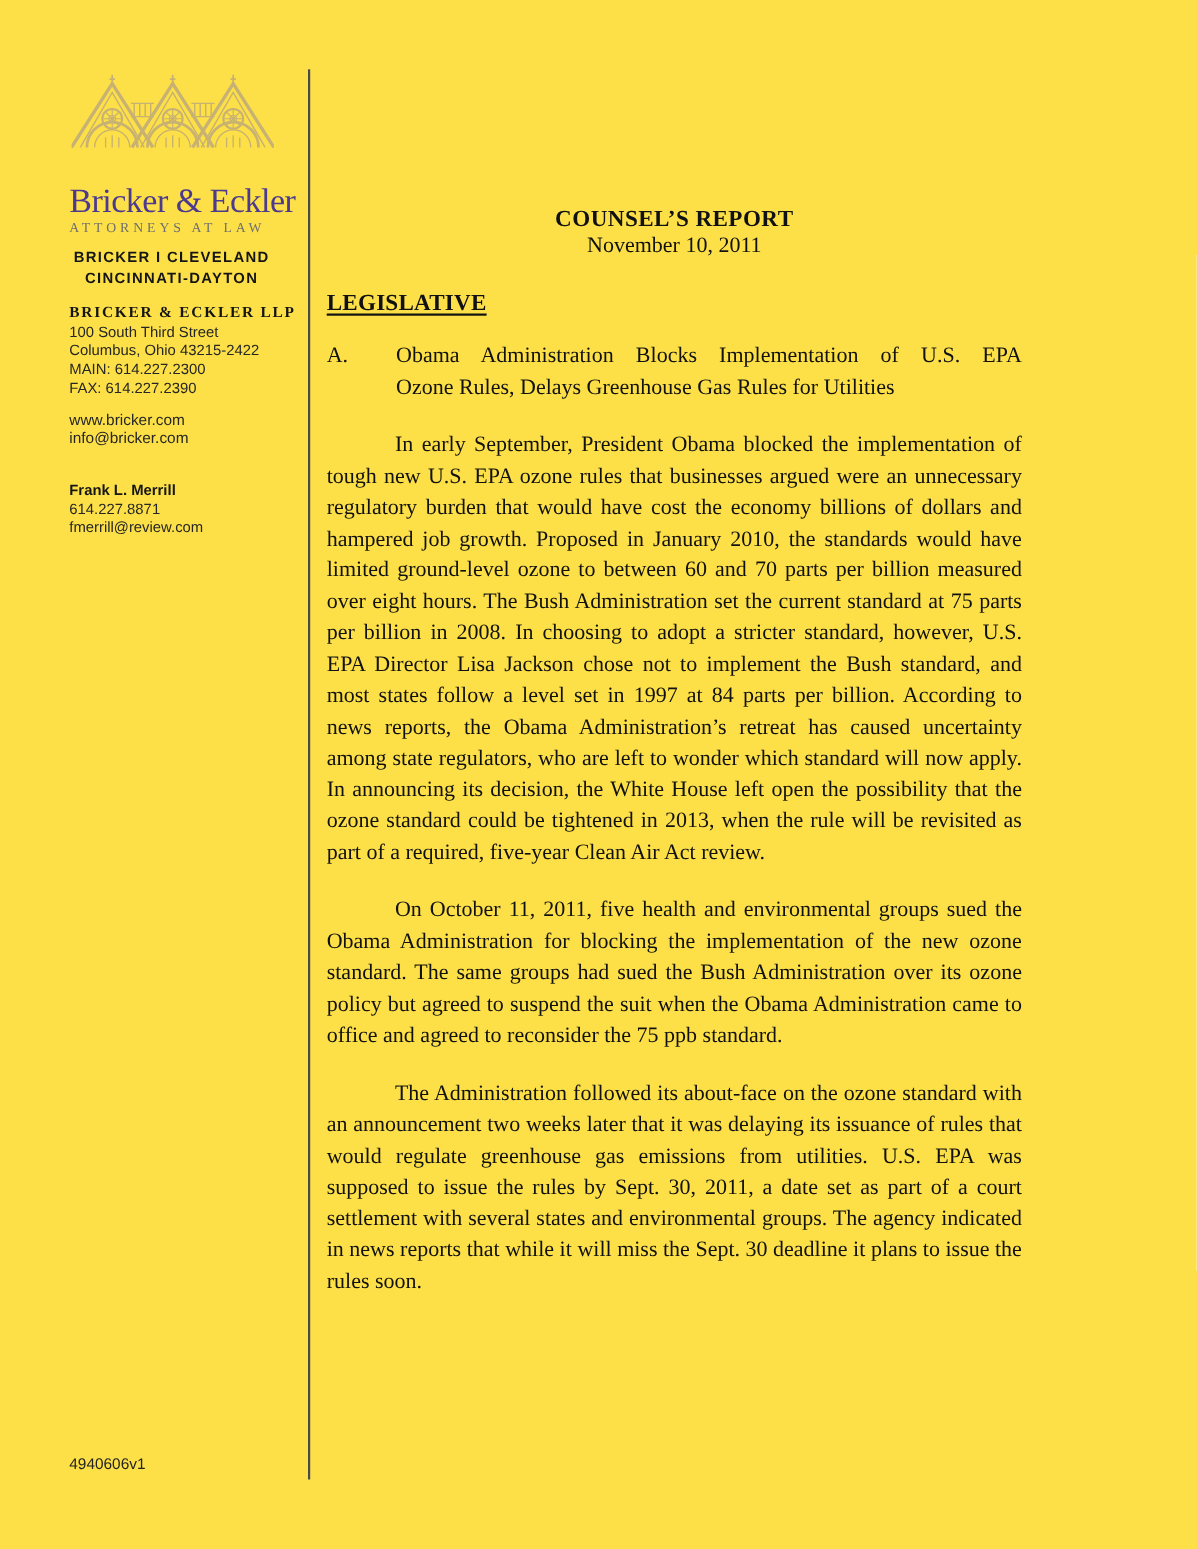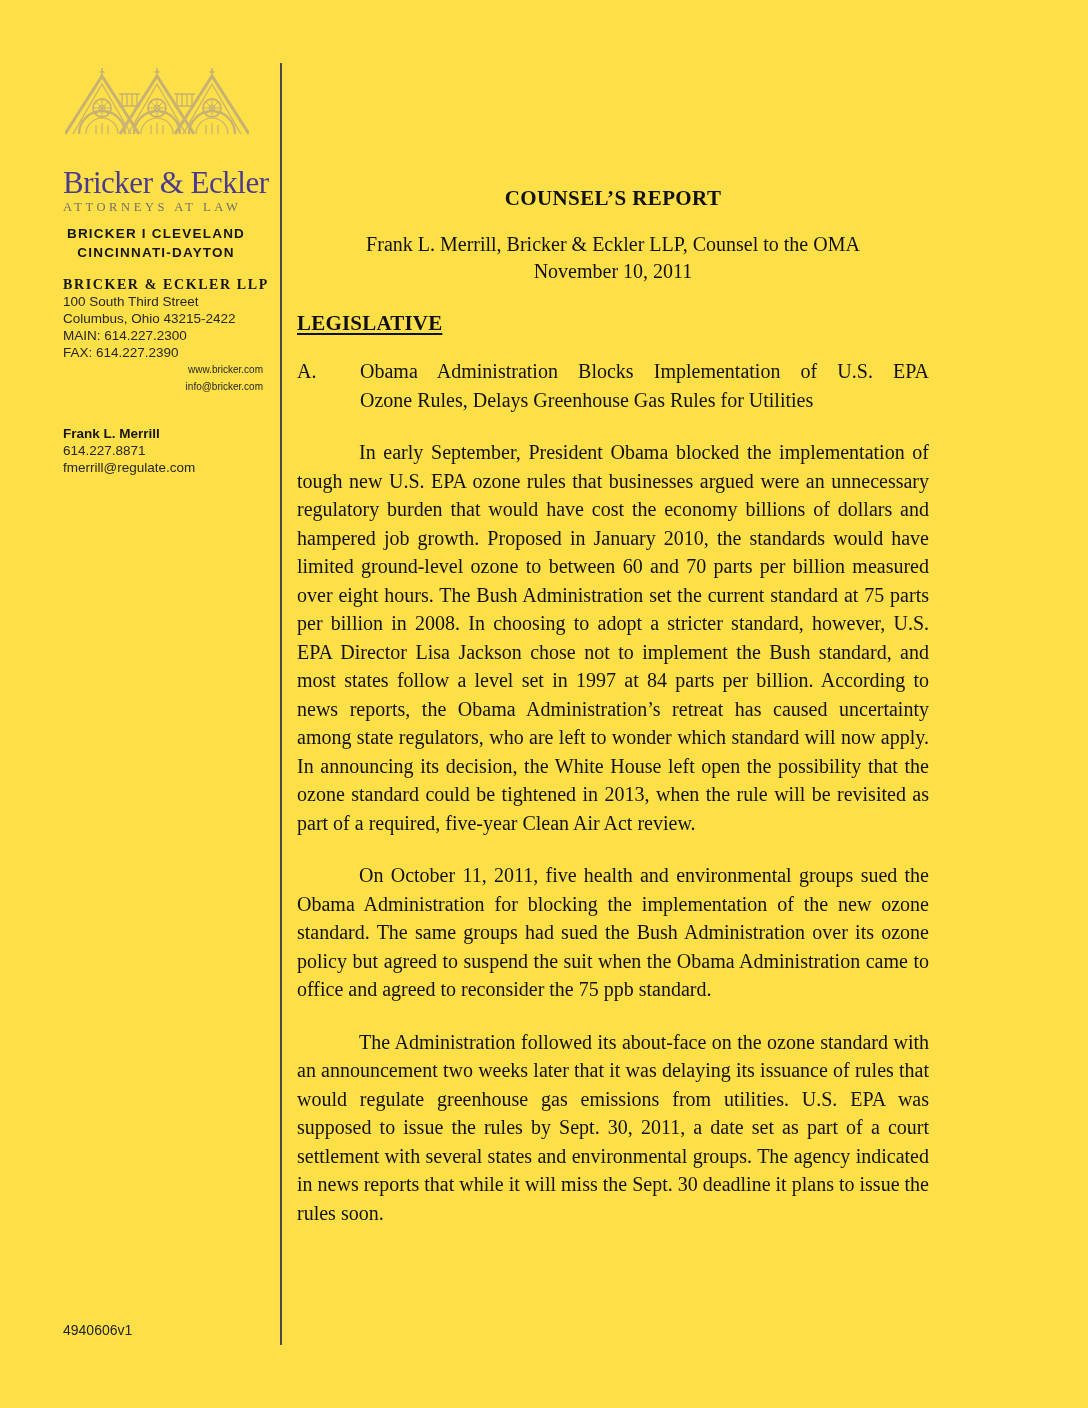--- a/index.html
+++ b/index.html
@@ -63,21 +63,21 @@
     text-align: center;
     font-weight: bold;
     font-size: 13.5px;
     letter-spacing: 1.2px;
     line-height: 19px;
     color: #151515;
     white-space: nowrap;
   }
   .firm-block { margin-top: 14px; font-size: 13.5px; line-height: 17px; color: #262626; }
   .firm-name { font-weight: bold; letter-spacing: 1.6px; font-size: 14px; color: #151515; white-space: nowrap; font-family: Liberation Serif, serif; }
-  .web-block { font-size: 10px; line-height: 17px; color: #262626; text-align: right; }
+  .web-block { margin-top: 12px; font-size: 14px; line-height: 17px; color: #262626; }
   .contact-block { margin-top: 30px; font-size: 13.5px; line-height: 17px; color: #262626; }
   .contact-name { font-weight: bold; color: #151515; }
 
   .doc-number {
     position: absolute;
     left: 63px;
     top: 1322px;
     font-family: Liberation Sans, sans-serif;
     font-size: 14px;
     color: #222222;
@@ -193,29 +193,28 @@
     </div>
 
     <div class="web-block">
       <div>www.bricker.com</div>
       <div>info@bricker.com</div>
     </div>
 
     <div class="contact-block">
       <div class="contact-name">Frank L. Merrill</div>
       <div>614.227.8871</div>
-      <div>fmerrill@regulate.com</div>
+      <div>fmerrill@review.com</div>
     </div>
   </aside>
 
   <div class="divider"></div>
 
   <main class="content">
     <h1 class="report-title">COUNSEL’S REPORT</h1>
-    <div class="byline">Frank L. Merrill, Bricker &amp; Eckler LLP, Counsel to the OMA</div>
     <div class="report-date">November 10, 2011</div>
 
     <h2 class="section-heading"><span class="u">LEGISLATIVE</span></h2>
 
     <div class="report-item">
       <span class="item-label">A.</span>
       <div class="item-title">
         <div class="item-title-line1"><span class="u">Obama Administration Blocks Implementation of U.S. EPA</span></div>
         <div class="item-title-line2"><span class="u">Ozone Rules, Delays Greenhouse Gas Rules for Utilities</span></div>
       </div>

